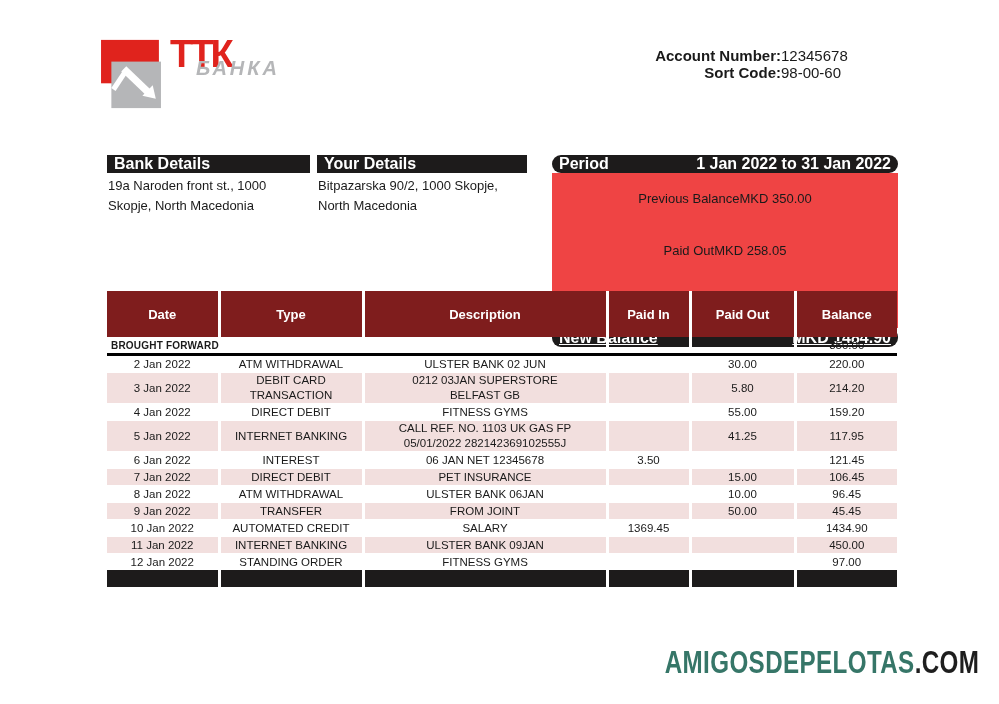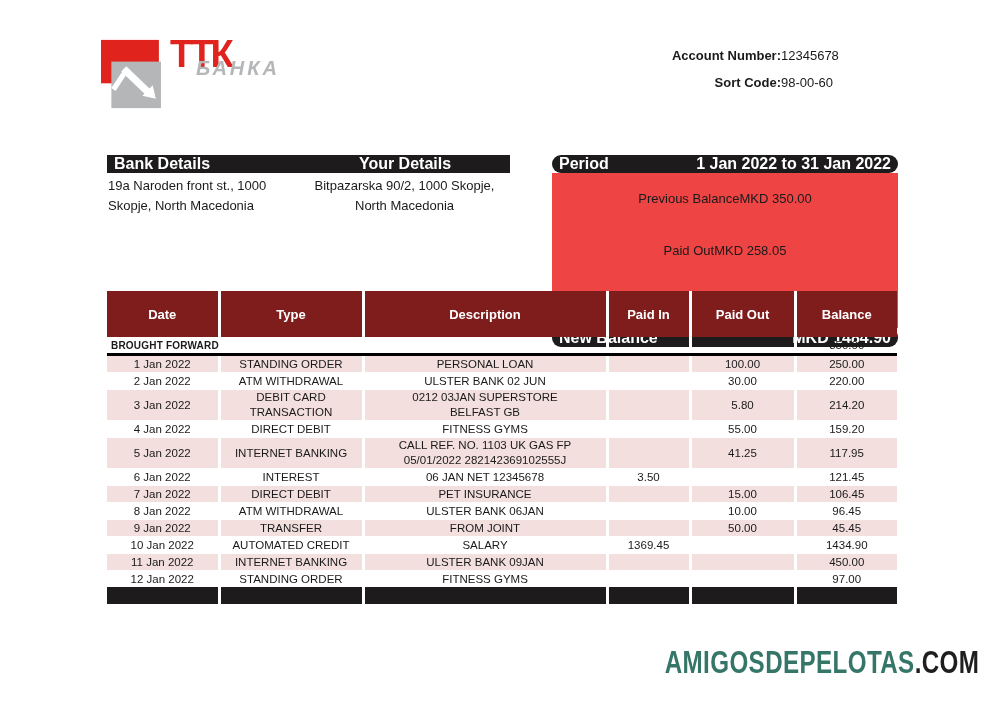--- a/index.html
+++ b/index.html
@@ -16,37 +16,37 @@
     font-size:38px;font-weight:bold;color:#e0231d;
     letter-spacing:-3px;line-height:0.95;
   }
   .logo-sub{
     font-size:20px;font-weight:bold;font-style:italic;color:#b5b6b8;
     letter-spacing:3px;margin:-14px 0 0 26px;
   }
 
   
   .account{position:absolute;top:48px;right:106px;display:grid;
-    grid-template-columns:auto 112px;row-gap:12px;font-size:13px;line-height:15px;}
+    grid-template-columns:auto 112px;row-gap:2px;font-size:15px;line-height:15px;}
   .account .lbl{font-weight:bold;text-align:right;}
   .account .val{text-align:left;}
 
   
   .bar{background:#1d1b1b;color:#fff;font-weight:bold;font-size:16px;
        height:18px;line-height:18px;padding:0 7px;}
   .detail-box{position:absolute;top:155px;}
   .box-bank{left:107px;width:203px;}
-  .box-your{left:300px;width:210px;text-align:center;}
+  .box-your{left:317px;width:210px;}
   .box-body{font-size:13px;line-height:1.55;padding:3px 2px 0 1px;}
 
   .summary{position:absolute;top:155px;left:552px;width:346px;}
   .bar-flex{display:flex;justify-content:space-between;border-radius:9px;}
   .summary-row{display:flex;justify-content:center;background:#ef4444;
     font-size:13px;height:17.5px;line-height:17.5px;padding:17px 7px;}
-  .nb-bar{height:19px;line-height:19px;}
+  .nb-bar{height:19px;line-height:19px;text-decoration:underline;}
 
   
   .tx-wrap{position:absolute;top:291px;left:107px;}
   table.tx{border-collapse:collapse;table-layout:fixed;width:790px;}
   .tx th{
     background:#7f1d1d;color:#fff;font-weight:bold;font-size:13px;
     height:22px;text-align:center;padding:12px;
   }
   .tx th + th, .tx td + td{border-left:3px solid #fff;}
   .tx td{
@@ -145,28 +145,20 @@
           <th>Balance</th>
         </tr>
       </thead>
       <tbody>
         <tr class="bf-row">
           <td class="bf-label" colspan="3">BROUGHT FORWARD</td>
           <td></td>
           <td></td>
           <td>350.00</td>
         </tr>
-      <tr class="shaded">
-            <td>1 Jan 2022</td>
-            <td>STANDING ORDER</td>
-            <td>PERSONAL LOAN</td>
-            <td></td>
-            <td>100.00</td>
-            <td>250.00</td>
-          </tr>
           <tr>
             <td>2 Jan 2022</td>
             <td>ATM WITHDRAWAL</td>
             <td>ULSTER BANK 02 JUN</td>
             <td></td>
             <td>30.00</td>
             <td>220.00</td>
           </tr>
           <tr class="shaded">
             <td>3 Jan 2022</td>

